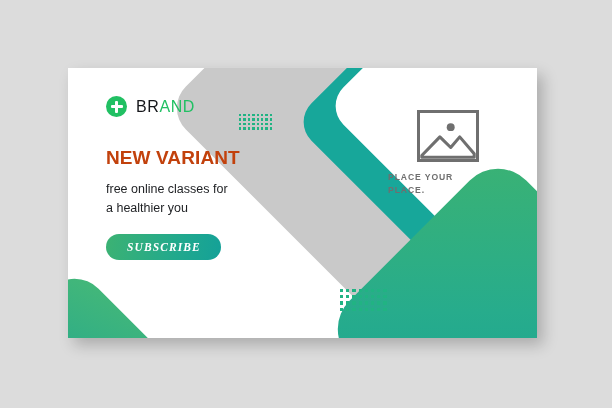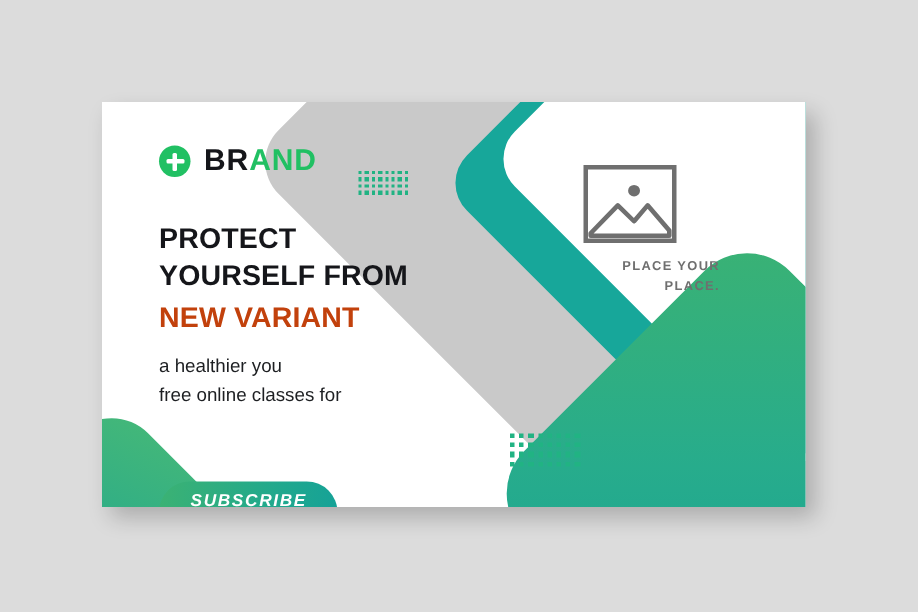--- a/index.html
+++ b/index.html
@@ -129,22 +129,22 @@
     margin-left: -1.4px;
   }
   .brand-mark::after {
     top: 50%;
     left: 4.5px;
     height: 2.8px;
     width: 12px;
     margin-top: -1.4px;
   }
   .brand-text {
-    font-size: 20px;
-    font-weight: bold;
+    font-size: 16px;
+    font-weight: normal;
     letter-spacing: 0.6px;
     color: #15161a;
   }
   .brand-text .accent { color: #21c063; }
 
   .headline {
     font-size: 19px;
     line-height: 1.33;
     font-weight: bold;
     letter-spacing: 0.1px;
@@ -165,32 +165,31 @@
   .subcopy {
     font-size: 12.5px;
     line-height: 1.52;
     color: #1d1f22;
     margin: 0 0 16px 0;
   }
   .subcopy .line { display: block; }
 
   .subscribe-btn {
     display: inline-block;
-    padding: 7px 20px 22px 21px;
+    padding: 7px 20px 7px 21px;
     border: none;
     border-radius: 999px;
     background: linear-gradient(100deg, #3cb273 0%, #22a98c 60%, #14a198 100%);
     color: #ffffff;
     font-size: 11.5px;
     font-weight: bold;
     font-style: italic;
     letter-spacing: 1.1px;
     cursor: pointer;
-    font-family: Liberation Sans, sans-serif;
-    margin-top: 32px;
+    font-family: Liberation Serif, serif;
   }
 
   
   .dot-grid {
     position: absolute;
     z-index: 6;
     display: grid;
     gap: 2px;
   }
   .dot-grid .dot {
@@ -207,24 +206,24 @@
     left: 272px;
     top: 221px;
     grid-template-columns: repeat(8, 3.2px);
     gap: 3px;
   }
   .dots-bottom .dot { width: 3.2px; height: 3.2px; }
 
   
   .photo-slot {
     position: absolute;
-    left: 292px;
+    left: 320px;
     top: 42px;
     width: 120px;
-    text-align: right;
+    text-align: left;
     z-index: 6;
   }
   .photo-frame {
     width: 62px;
     height: 52px;
     margin: 0 auto 9px auto;
     border: 3.5px solid #6f6f6f;
     position: relative;
     box-sizing: border-box;
   }
@@ -320,29 +319,25 @@
         <span class="dot"></span>
     </div>
 
     <div class="content">
 
       <div class="brand-row">
         <span class="brand-mark"></span>
         <span class="brand-text"><span>BR</span><span class="accent">AND</span></span>
       </div>
 
-      <h1 class="headline">
-        <span class="line">PROTECT</span>
-        <span class="line">YOURSELF FROM</span>
-      </h1>
       <span class="headline-accent">NEW VARIANT</span>
 
       <p class="subcopy">
+        <span class="line">free online classes for</span>
         <span class="line">a healthier you</span>
-        <span class="line">free online classes for</span>
       </p>
 
       <button class="subscribe-btn">SUBSCRIBE</button>
     </div>
 
     <div class="photo-slot">
       <div class="photo-frame">
         <svg width="100%" height="100%" viewBox="0 0 62 52" preserveAspectRatio="none" style="display:block">
           <circle cx="34" cy="16" r="4.4" fill="#6f6f6f"></circle>
           <path d="M2 48 L22 27 L34 39 L44 27 L60 46 L60 50 L2 50 Z" fill="none" stroke="#6f6f6f" stroke-width="3.4" stroke-linejoin="round"></path>

